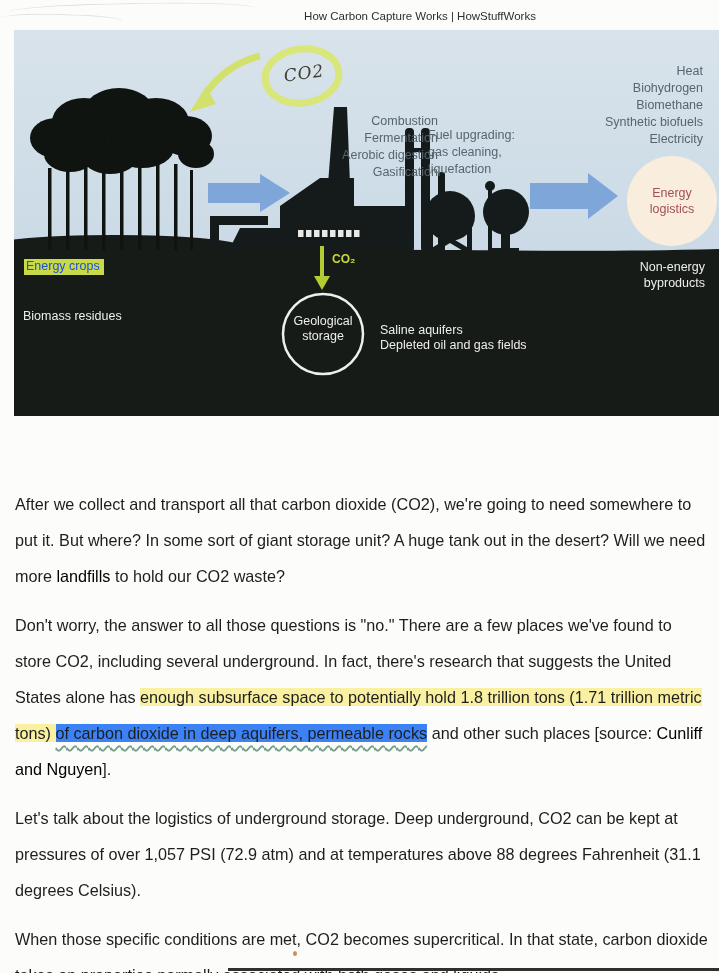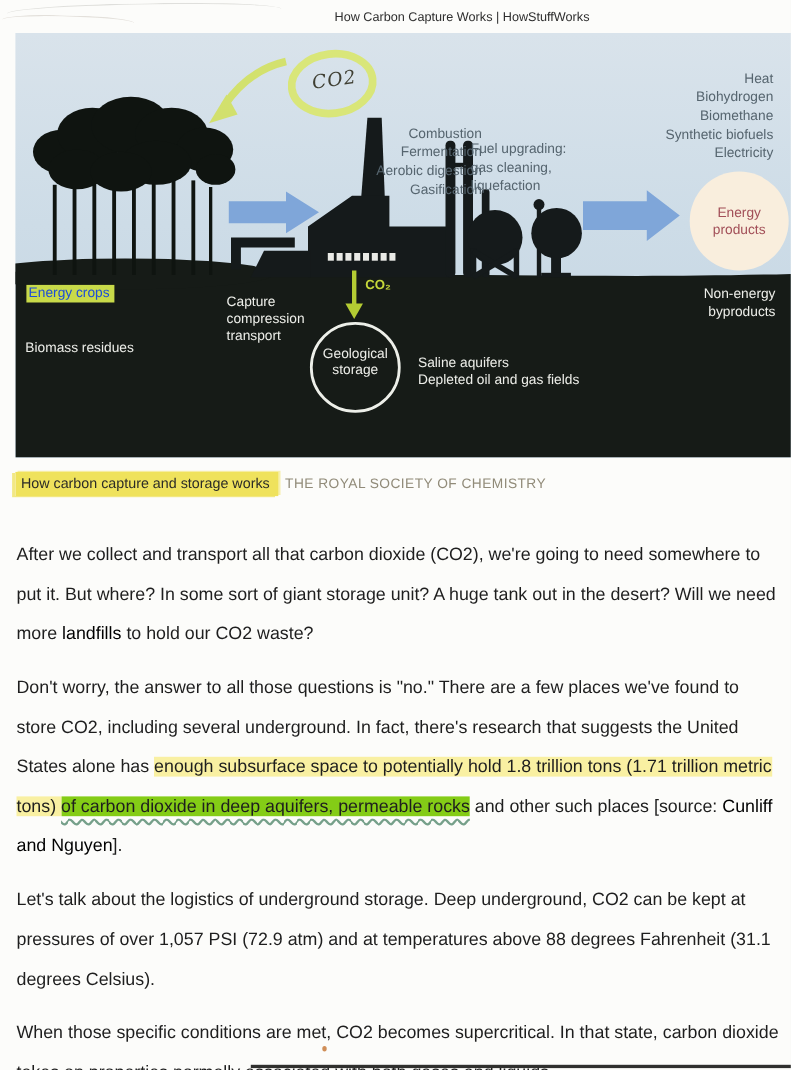--- a/index.html
+++ b/index.html
@@ -46,21 +46,21 @@
   .caption{position:absolute;left:14px;top:431px;white-space:nowrap;}
   .cap-hl{background:#efe25c;color:#2b2b27;font-size:13px;padding:3px 8px 4px 5px;
     box-shadow:-3px 1px 0 rgba(239,226,92,.75), 2px -1px 0 rgba(239,226,92,.5);}
   .cap-src{color:#918b79;font-size:12.5px;letter-spacing:.4px;margin-left:6px;}
 
   
   .article{position:absolute;left:15px;top:486px;width:696px;}
   .body-para{margin:0 0 13px 0;font-size:16.2px;line-height:36px;color:#1e1e1e;}
   .seg-link{color:#000000;text-decoration:none;cursor:pointer;}
   .seg-hl{background:#f9f0a2;}
-  .seg-hl-wavy{background:#84cc16;
+  .seg-hl-wavy{background:#3b82f6;
     text-decoration-line:underline;text-decoration-style:wavy;
     text-decoration-color:#76a08a;text-decoration-thickness:1.5px;text-underline-offset:6px;}
 </style>
 <title>How Carbon Capture Works | HowStuffWorks</title></head>
 <body>
 
 <div class="page">
 
   <div class="squiggle"></div>
   <div class="squiggle2"></div>
@@ -156,39 +156,33 @@
 Gasification</div>
     <div class="d-lbl lbl-fuel">Fuel upgrading:
 gas cleaning,
 liquefaction</div>
     <div class="d-lbl lbl-outputs">Heat
 Biohydrogen
 Biomethane
 Synthetic biofuels
 Electricity</div>
     <div class="d-lbl lbl-eprod">Energy
-products</div>
+logistics</div>
 
     <div class="d-lbl lbl-crops-title">Energy crops</div>
     <div class="d-lbl white lbl-residues">Biomass residues</div>
-    <div class="d-lbl white lbl-capture">Capture
-compression
-transport</div>
     <div class="d-lbl lbl-co2arrow">CO₂</div>
     <div class="d-lbl white lbl-geo">Geological
 storage</div>
     <div class="d-lbl white lbl-saline">Saline aquifers
 Depleted oil and gas fields</div>
     <div class="d-lbl white lbl-nonenergy">Non-energy
 byproducts</div>
   </div>
 
-  <div class="caption">
-    <span class="cap-hl">How carbon capture and storage works</span><span class="cap-src">THE ROYAL SOCIETY OF CHEMISTRY</span>
-  </div>
 
   <div class="article" id="paragraphs">
       <p class="body-para"><span>After we collect and transport all that carbon dioxide (CO2), we're going to need somewhere to put it. But where? In some sort of giant storage unit? A huge tank out in the desert? Will we need more </span><a class="seg-link" href="#">landfills</a><span> to hold our CO2 waste?</span></p>
       <p class="body-para"><span>Don't worry, the answer to all those questions is "no." There are a few places we've found to store CO2, including several underground. In fact, there's research that suggests the United States alone has </span><span class="seg-hl">enough subsurface space to potentially hold 1.8 trillion tons (1.71 trillion metric tons) </span><span class="seg-hl-wavy">of carbon dioxide in deep aquifers, permeable rocks</span><span> and other such places [source: </span><a class="seg-link" href="#">Cunliff and Nguyen</a><span>].</span></p>
       <p class="body-para"><span>Let's talk about the logistics of underground storage. Deep underground, CO2 can be kept at pressures of over 1,057 PSI (72.9 atm) and at temperatures above 88 degrees Fahrenheit (31.1 degrees Celsius).</span></p>
       <p class="body-para"><span>When those specific conditions are met, CO2 becomes supercritical. In that state, carbon dioxide takes on properties normally associated with both gases and liquids.</span></p>
     </div>
 
   <div class="speck"></div>
   <div class="scan-line"></div>

